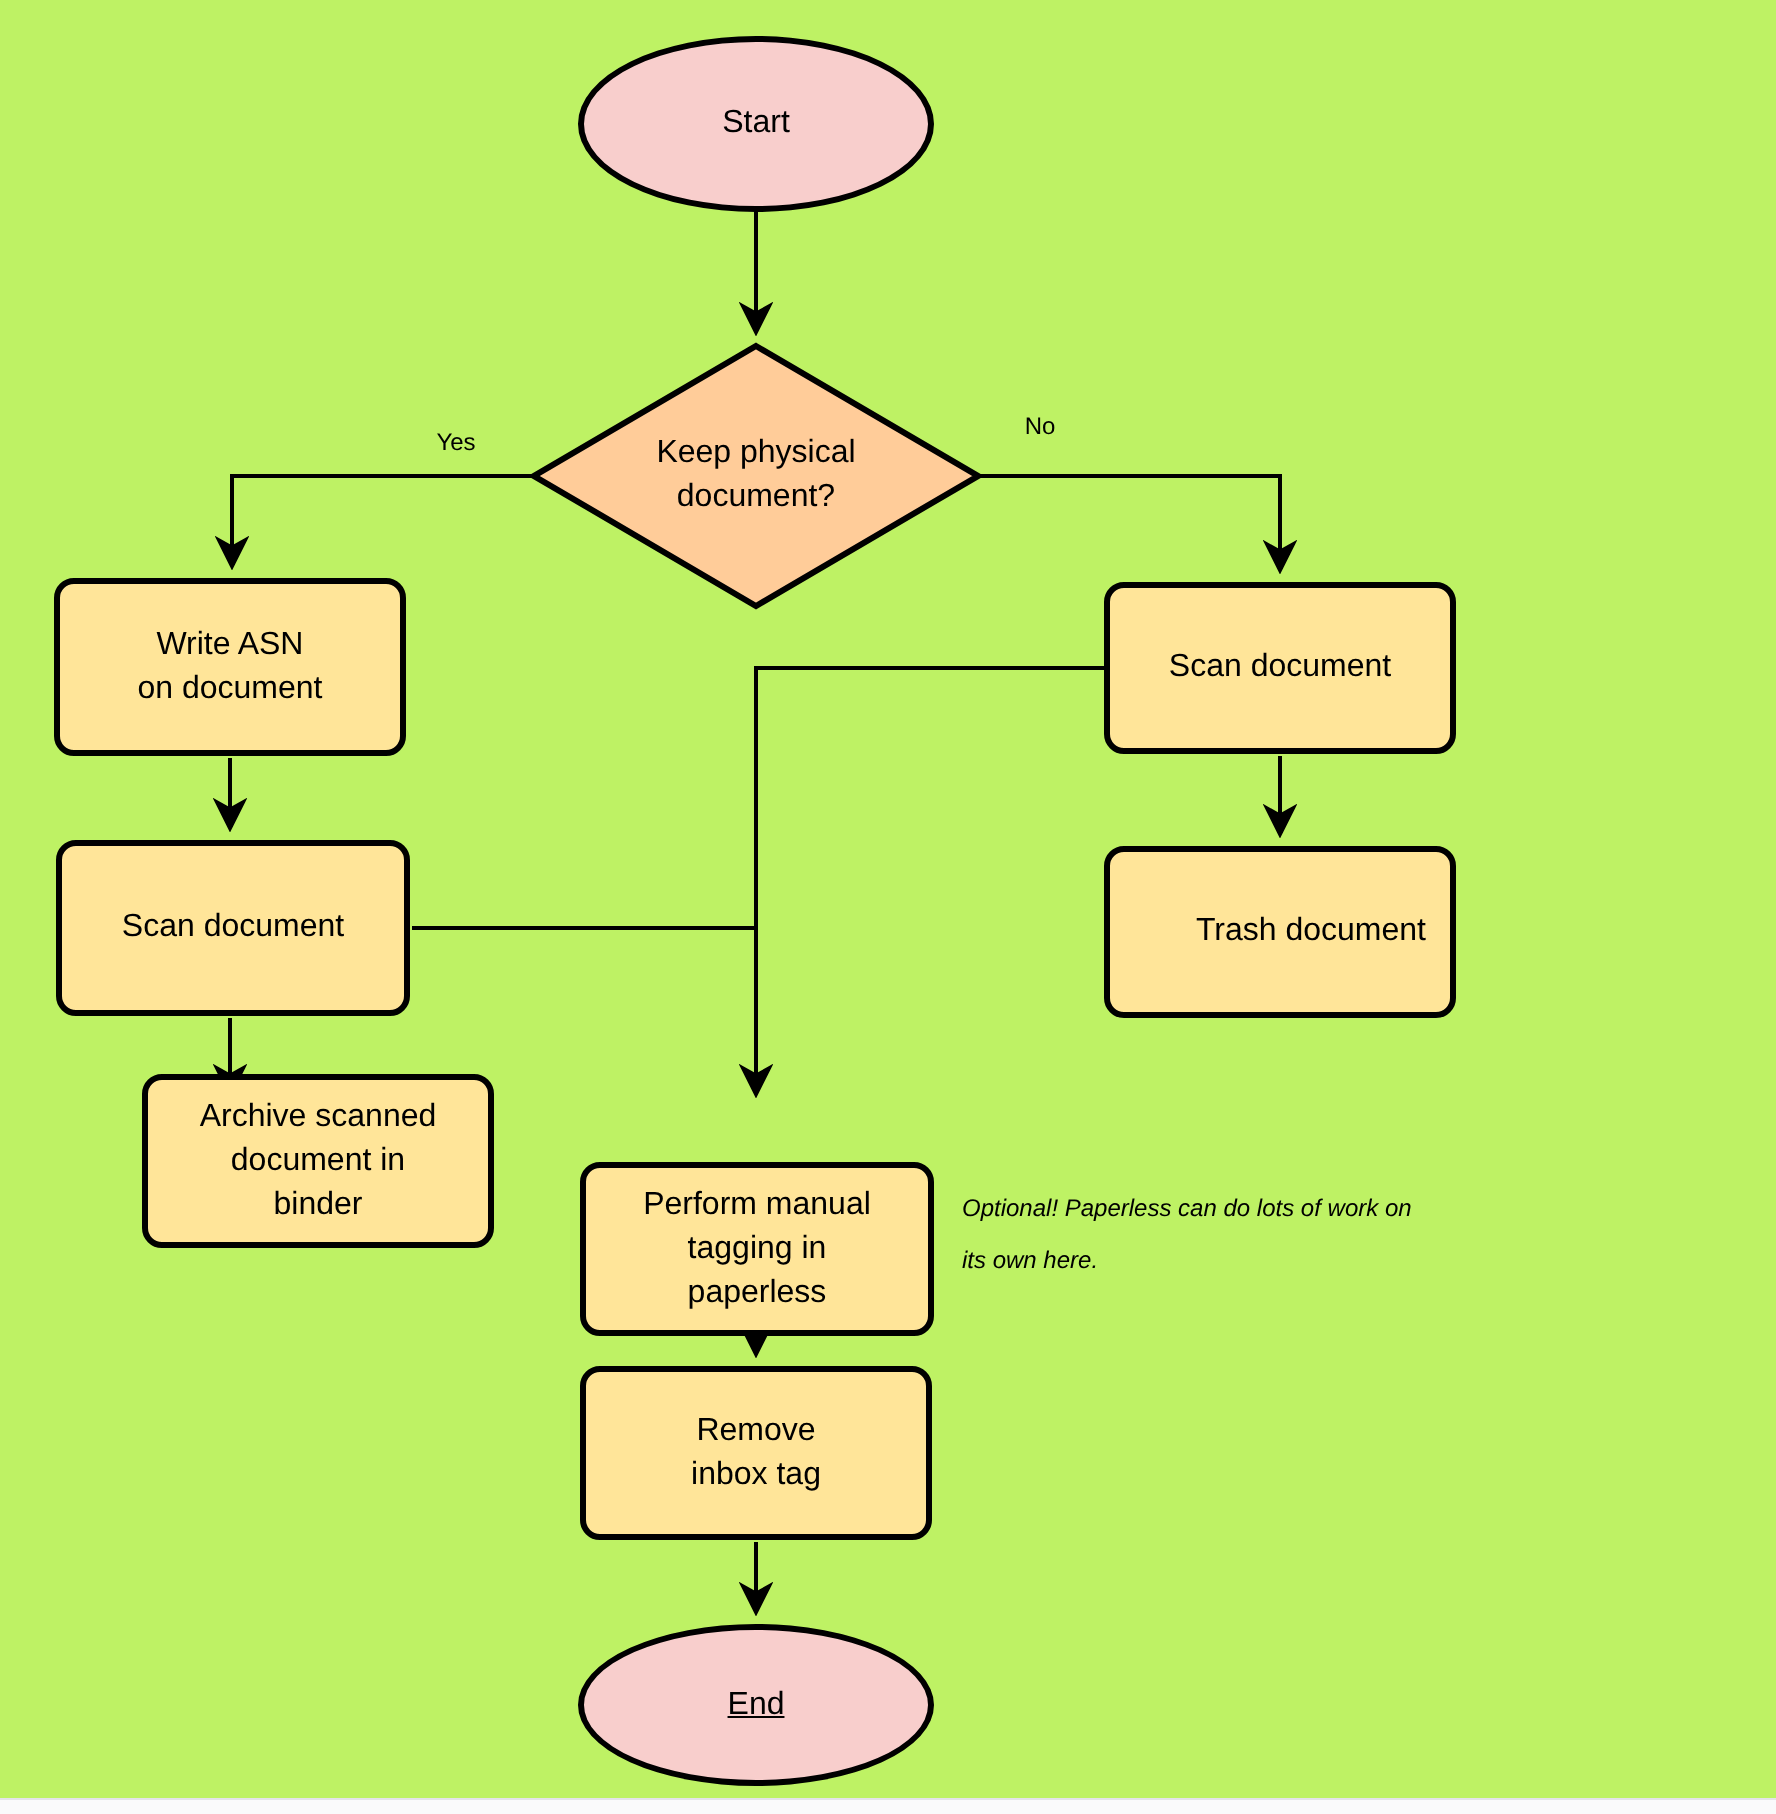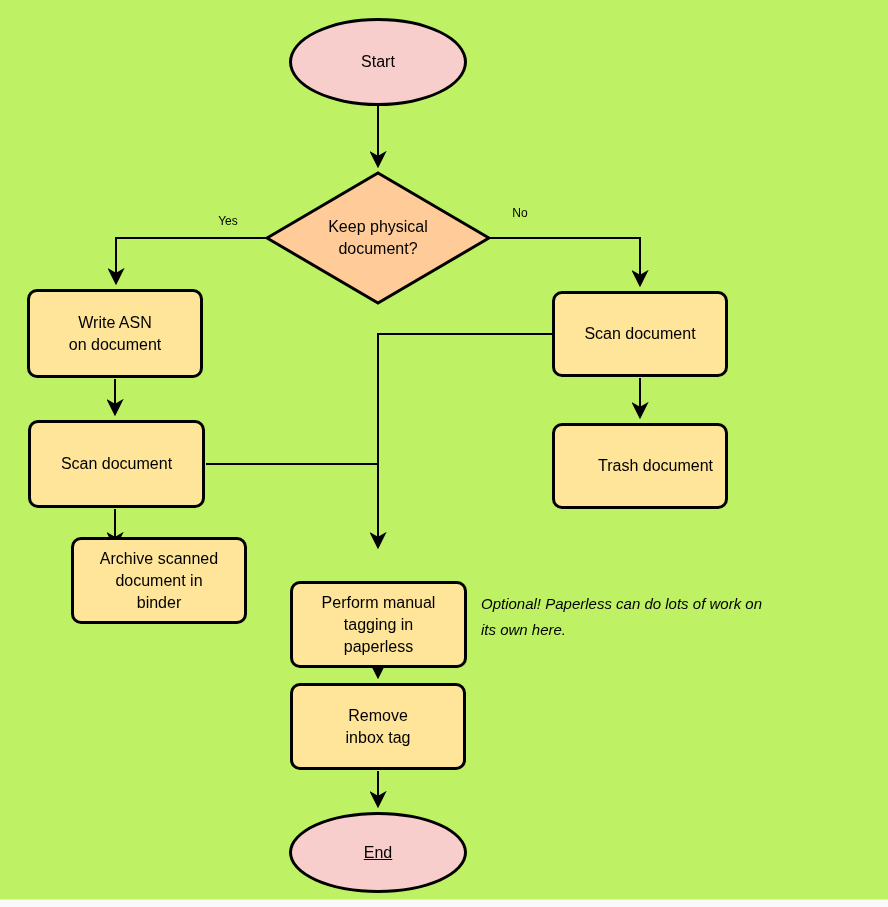--- a/index.html
+++ b/index.html
@@ -66,21 +66,21 @@
     font-size: 12px;
     line-height: 20px;
     color: #000000;
     text-align: center;
   }
   .note {
     position: absolute;
     left: 481px;
     top: 591px;
     width: 404px;
-    font-size: 15px;
+    font-size: 12px;
     line-height: 26px;
     font-style: italic;
     color: #000000;
     white-space: pre-line;
   }
   .page-bottom-line {
     position: absolute;
     left: 0;
     top: 899px;
     width: 888px;

